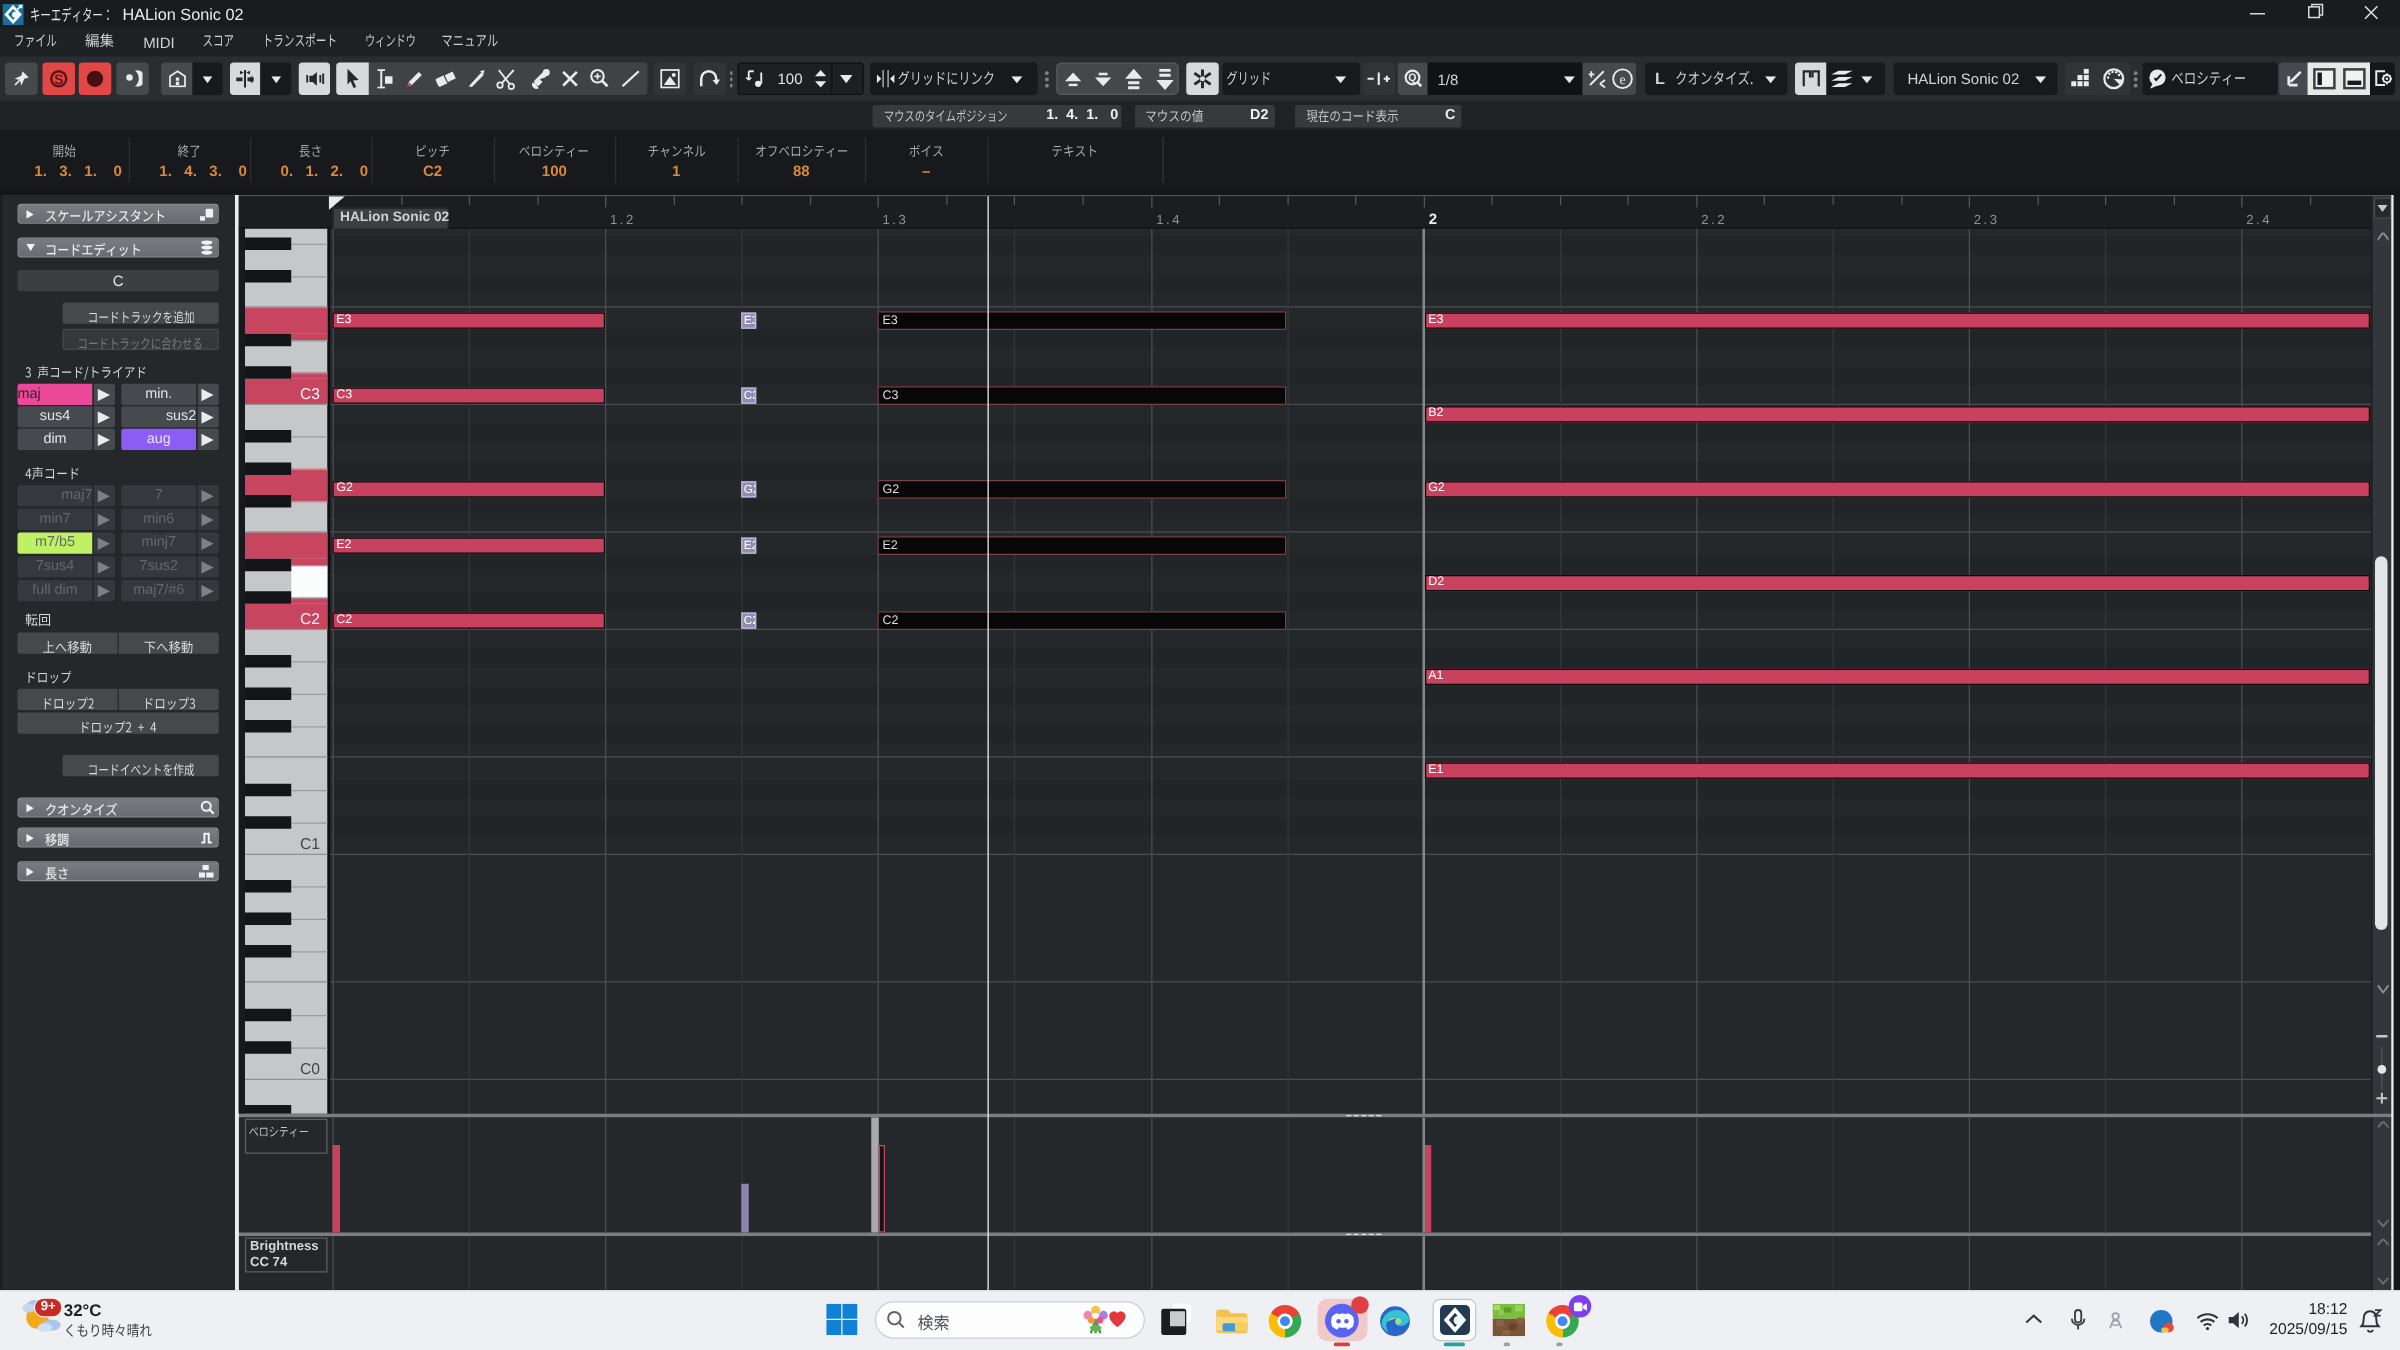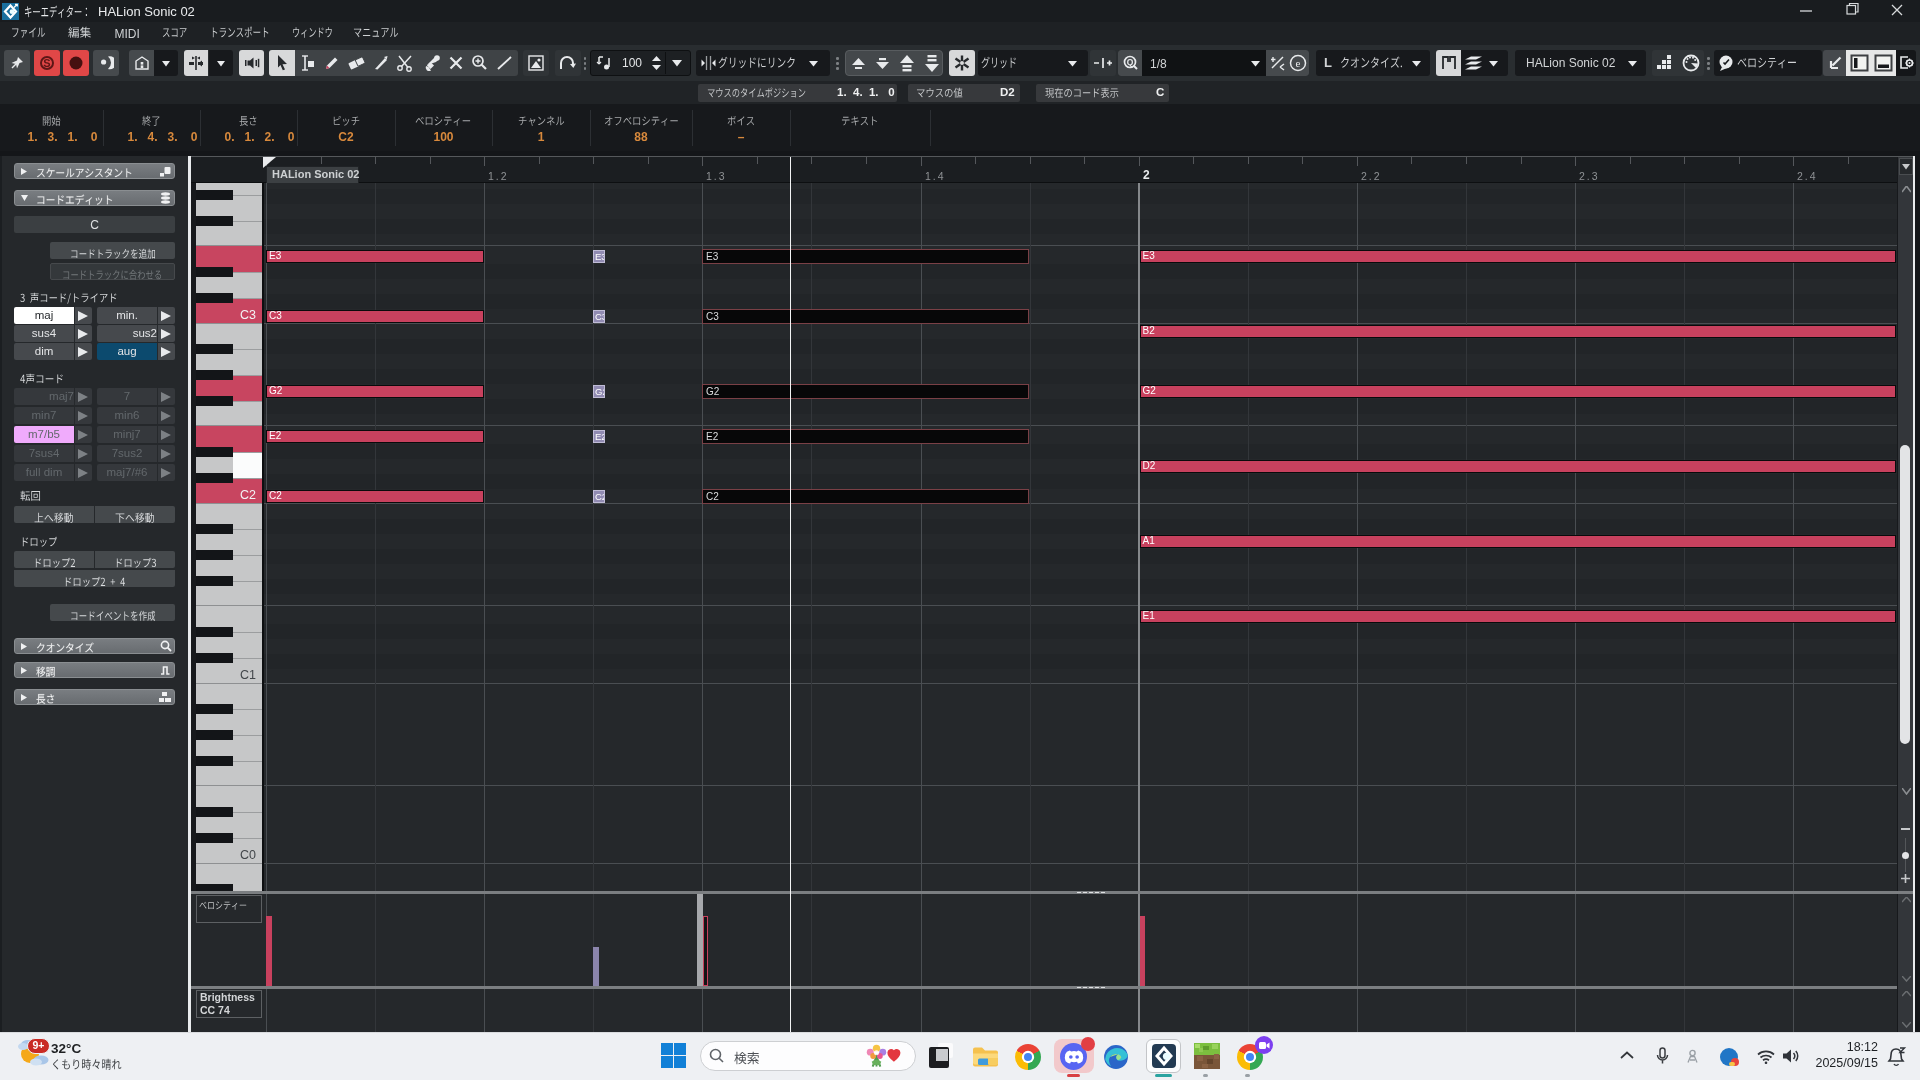--- a/index.html
+++ b/index.html
@@ -775,21 +775,21 @@
         <use href="#q30c9" x="4055"></use>
         <use href="#q2f" x="5055"></use>
         <use href="#q30c8" x="5447"></use>
         <use href="#q30e9" x="6447"></use>
         <use href="#q30a4" x="7447"></use>
         <use href="#q30a2" x="8447"></use>
         <use href="#q30c9" x="9447"></use>
       </g>
     </svg>
   </div>
-<div style="position:absolute;left:14px;top:307px;width:60px;height:17px;background:#ffffff;text-align:center;font-size:11.5px;color:#26292c;line-height:17px;border-radius:2px 0 0 2px">maj</div>
+<div style="position:absolute;left:14px;top:307px;width:60px;height:17px;background:#ec4899;text-align:left;font-size:11.5px;color:#26292c;line-height:17px;border-radius:2px 0 0 2px">maj</div>
 <div style="position:absolute;left:75px;top:307px;width:17px;height:17px;background:#46494d;border-radius:0 2px 2px 0"></div>
 <svg class="ab" style="left:78px;top:310.5px" width="10" height="10" viewBox="0 0 10 10">
     <path d="M0 0 L10 5 L0 10 Z" fill="#e8eaec"></path>
   </svg>
 <div style="position:absolute;left:74px;top:307px;width:1px;height:17px;background:#26292c"></div>
 <div style="position:absolute;left:97px;top:307px;width:60px;height:17px;background:#46494d;text-align:center;font-size:11.5px;color:#e3e4e6;line-height:17px;border-radius:2px 0 0 2px">min.</div>
 <div style="position:absolute;left:158px;top:307px;width:17px;height:17px;background:#46494d;border-radius:0 2px 2px 0"></div>
 <svg class="ab" style="left:161px;top:310.5px" width="10" height="10" viewBox="0 0 10 10">
     <path d="M0 0 L10 5 L0 10 Z" fill="#e8eaec"></path>
   </svg>
@@ -805,21 +805,21 @@
 <svg class="ab" style="left:161px;top:328.5px" width="10" height="10" viewBox="0 0 10 10">
     <path d="M0 0 L10 5 L0 10 Z" fill="#e8eaec"></path>
   </svg>
 <div style="position:absolute;left:157px;top:325px;width:1px;height:17px;background:#26292c"></div>
 <div style="position:absolute;left:14px;top:343px;width:60px;height:17px;background:#46494d;text-align:center;font-size:11.5px;color:#e3e4e6;line-height:17px;border-radius:2px 0 0 2px">dim</div>
 <div style="position:absolute;left:75px;top:343px;width:17px;height:17px;background:#46494d;border-radius:0 2px 2px 0"></div>
 <svg class="ab" style="left:78px;top:346.5px" width="10" height="10" viewBox="0 0 10 10">
     <path d="M0 0 L10 5 L0 10 Z" fill="#e8eaec"></path>
   </svg>
 <div style="position:absolute;left:74px;top:343px;width:1px;height:17px;background:#26292c"></div>
-<div style="position:absolute;left:97px;top:343px;width:60px;height:17px;background:#0c4a6e;text-align:center;font-size:11.5px;color:#e3e4e6;line-height:17px;border-radius:2px 0 0 2px">aug</div>
+<div style="position:absolute;left:97px;top:343px;width:60px;height:17px;background:#8b5cf6;text-align:center;font-size:11.5px;color:#e3e4e6;line-height:17px;border-radius:2px 0 0 2px">aug</div>
 <div style="position:absolute;left:158px;top:343px;width:17px;height:17px;background:#46494d;border-radius:0 2px 2px 0"></div>
 <svg class="ab" style="left:161px;top:346.5px" width="10" height="10" viewBox="0 0 10 10">
     <path d="M0 0 L10 5 L0 10 Z" fill="#e8eaec"></path>
   </svg>
 <div style="position:absolute;left:157px;top:343px;width:1px;height:17px;background:#26292c"></div>
 <div style="position:absolute;left:20px;top:372.9px;line-height:0">
     <svg width="44.1" height="11.7" viewBox="0 0 44.1 11.7">
       <g transform="translate(0 9.9) scale(0.00968 -0.01100)" fill="#d7d9db">
         <use href="#q34" x="0"></use>
         <use href="#q58f0" x="555"></use>
@@ -846,21 +846,21 @@
 <svg class="ab" style="left:78px;top:410.5px" width="10" height="10" viewBox="0 0 10 10">
     <path d="M0 0 L10 5 L0 10 Z" fill="#7d8185"></path>
   </svg>
 <div style="position:absolute;left:74px;top:407px;width:1px;height:17px;background:#26292c"></div>
 <div style="position:absolute;left:97px;top:407px;width:60px;height:17px;background:#35383c;text-align:center;font-size:11.5px;color:#63686c;line-height:17px;border-radius:2px 0 0 2px">min6</div>
 <div style="position:absolute;left:158px;top:407px;width:17px;height:17px;background:#35383c;border-radius:0 2px 2px 0"></div>
 <svg class="ab" style="left:161px;top:410.5px" width="10" height="10" viewBox="0 0 10 10">
     <path d="M0 0 L10 5 L0 10 Z" fill="#7d8185"></path>
   </svg>
 <div style="position:absolute;left:157px;top:407px;width:1px;height:17px;background:#26292c"></div>
-<div style="position:absolute;left:14px;top:426px;width:60px;height:17px;background:#f0abfc;text-align:center;font-size:11.5px;color:#63686c;line-height:17px;border-radius:2px 0 0 2px">m7/b5</div>
+<div style="position:absolute;left:14px;top:426px;width:60px;height:17px;background:#bef264;text-align:center;font-size:11.5px;color:#63686c;line-height:17px;border-radius:2px 0 0 2px">m7/b5</div>
 <div style="position:absolute;left:75px;top:426px;width:17px;height:17px;background:#35383c;border-radius:0 2px 2px 0"></div>
 <svg class="ab" style="left:78px;top:429.5px" width="10" height="10" viewBox="0 0 10 10">
     <path d="M0 0 L10 5 L0 10 Z" fill="#7d8185"></path>
   </svg>
 <div style="position:absolute;left:74px;top:426px;width:1px;height:17px;background:#26292c"></div>
 <div style="position:absolute;left:97px;top:426px;width:60px;height:17px;background:#35383c;text-align:center;font-size:11.5px;color:#63686c;line-height:17px;border-radius:2px 0 0 2px">minj7</div>
 <div style="position:absolute;left:158px;top:426px;width:17px;height:17px;background:#35383c;border-radius:0 2px 2px 0"></div>
 <svg class="ab" style="left:161px;top:429.5px" width="10" height="10" viewBox="0 0 10 10">
     <path d="M0 0 L10 5 L0 10 Z" fill="#7d8185"></path>
   </svg>

